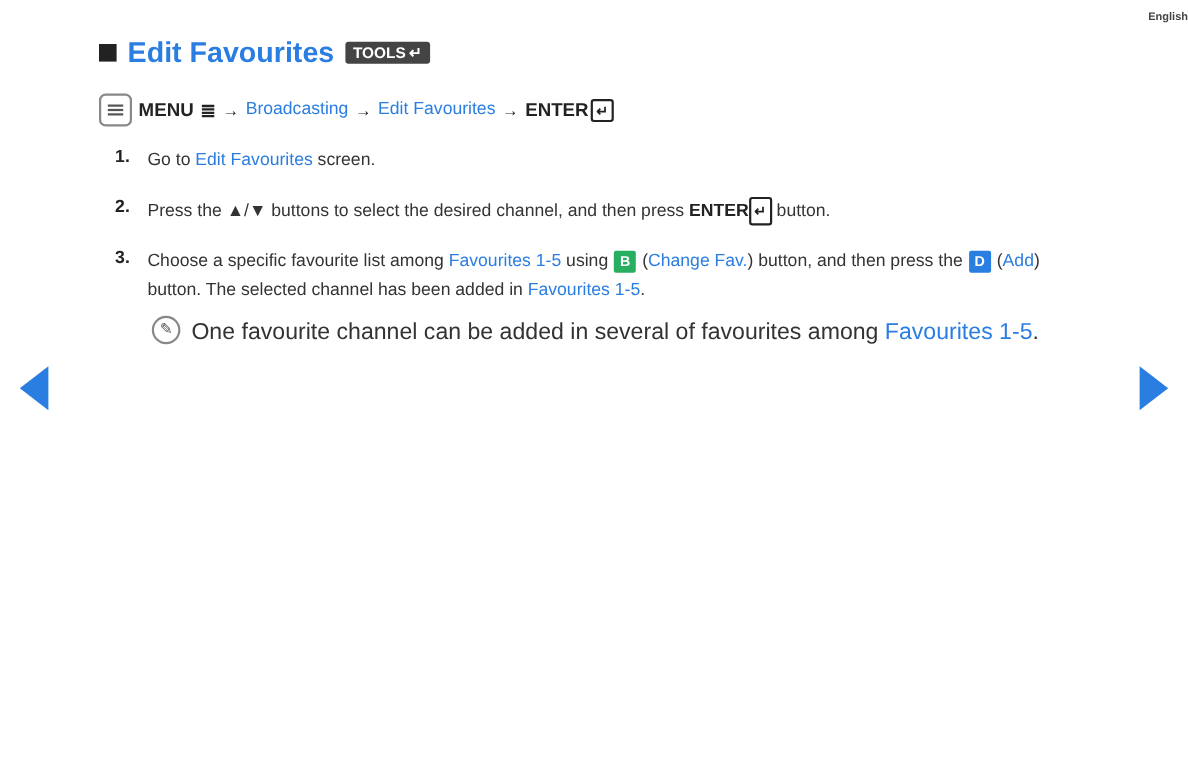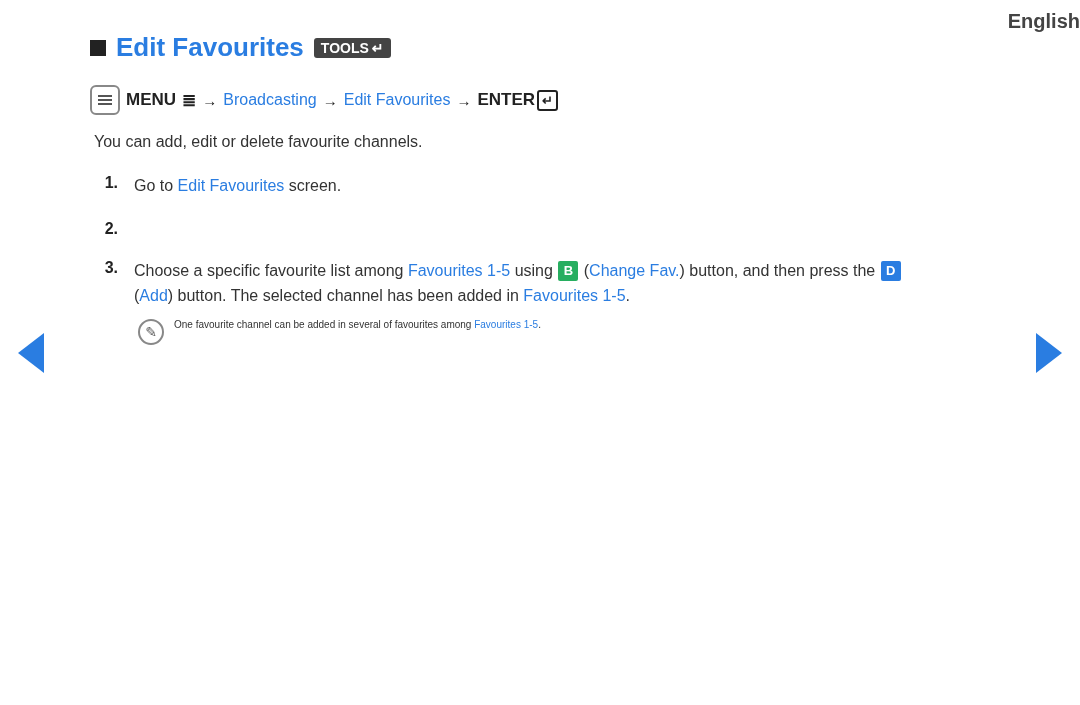--- a/index.html
+++ b/index.html
@@ -210,21 +210,21 @@
       display: flex;
       align-items: center;
       justify-content: center;
       font-size: 14px;
       color: #555;
       flex-shrink: 0;
       margin-top: 2px;
     }
 
     .note-content {
-      font-size: 10px;
+      font-size: 21px;
       color: #333;
       line-height: 1.6;
     }
 
     
     .nav-arrow-left {
       position: absolute;
       left: 16px;
       top: 50%;
       transform: translateY(-50%);
@@ -262,21 +262,21 @@
       height: 0;
       border-top: 20px solid transparent;
       border-bottom: 20px solid transparent;
       border-left: 26px solid #2a7de1;
     }
 
     
     .footer {
       text-align: center;
       padding: 10px 0 16px 0;
-      font-size: 20px;
+      font-size: 10px;
       font-weight: bold;
       color: #444;
     }
   </style>
 </head>
 <body>
 
 <div class="page-container">
 
   <div class="main-content">
@@ -304,33 +304,35 @@
       <span class="menu-link">Broadcasting</span>
       <span class="menu-arrow">→</span>
       <span class="menu-link">Edit Favourites</span>
       <span class="menu-arrow">→</span>
       <span class="enter-badge">
         <span>ENTER</span>
           <span class="enter-icon">↵</span>
       </span>
     </div>
 
-    <p class="description">You can add, edit or delete favourite channels.</p>
 
     <ol class="steps-list">
 
       <li class="step-item">
         <span class="step-number">1.</span>
         <span class="step-content">
           <span>Go to </span><span class="blue-link">Edit Favourites</span><span> screen.</span>
         </span>
       </li>
 
       <li class="step-item">
         <span class="step-number">2.</span>
+        <span class="step-content">
+          <span>Press the ▲/▼ buttons to select the desired channel, and then press </span><span class="bold-enter">ENTER<span class="enter-icon">↵</span></span><span> button.</span>
+        </span>
       </li>
 
       <li class="step-item">
         <span class="step-number">3.</span>
         <span class="step-content">
           <span>Choose a specific favourite list among </span><span class="blue-link">Favourites 1-5</span><span> using </span><span class="btn-green">B</span><span> (</span><span class="blue-link">Change Fav.</span><span>) button, and then press the </span><span class="btn-blue">D</span><span> (</span><span class="blue-link">Add</span><span>) button. The selected channel has been added in </span><span class="blue-link">Favourites 1-5</span><span>.</span>
 
           
           <div class="note-box">
             <div class="note-icon">

